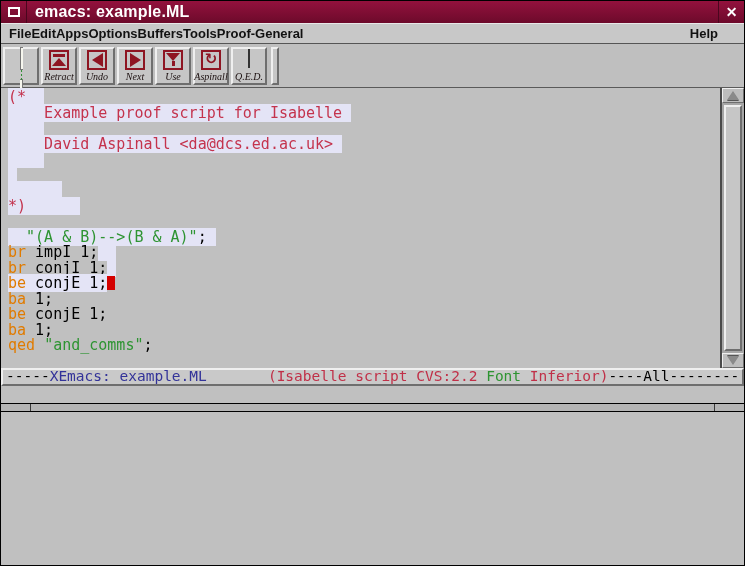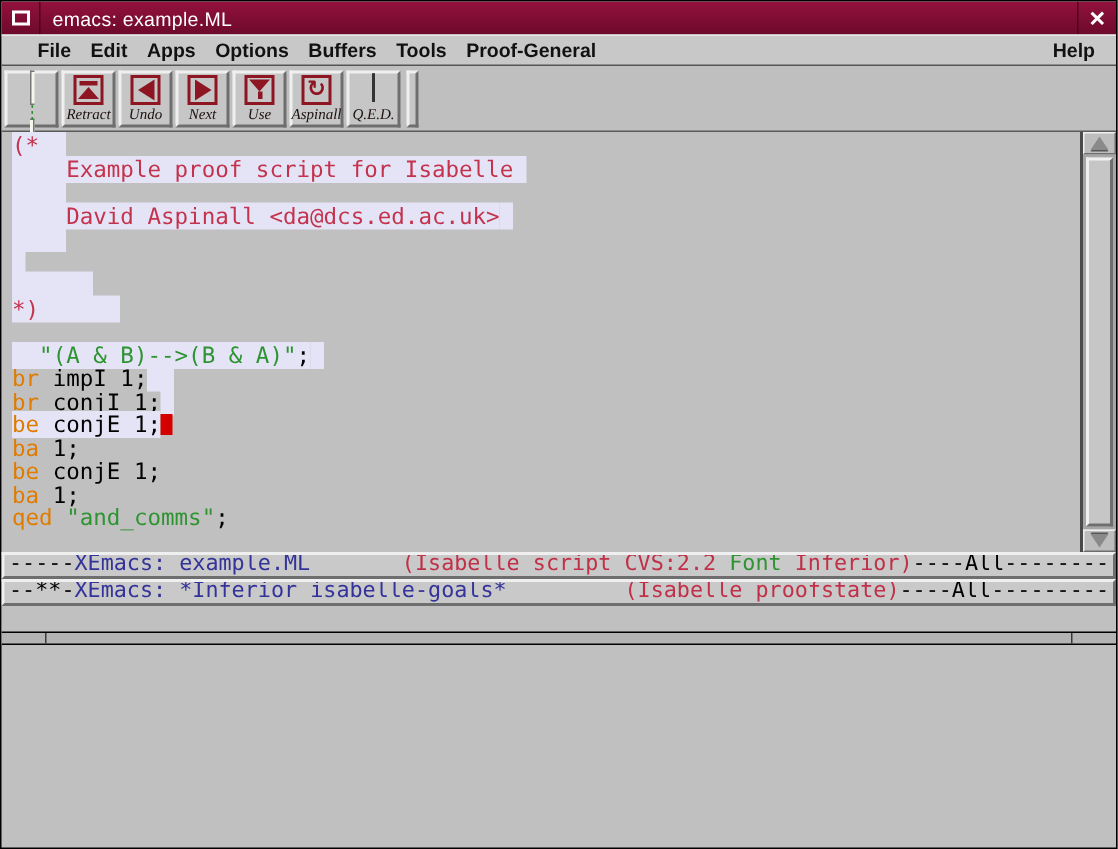--- a/index.html
+++ b/index.html
@@ -11,28 +11,28 @@
     --hi:#efefef; --lo:#6e6e6e;
   }
   *{margin:0;padding:0;box-sizing:border-box}
   body{background:#000;font-family:"Liberation Sans",sans-serif}
   .window{width:745px;height:566px;background:var(--bufbg);border:1px solid #000;display:flex;flex-direction:column;overflow:hidden}
 
   
   .titlebar{height:22px;flex:0 0 22px;background:linear-gradient(to bottom,var(--titlebar1),var(--titlebar2));display:flex;align-items:stretch;color:#fff}
   .tb-iconbox{width:26px;display:flex;align-items:center;justify-content:center;border-right:1px solid #4a061e}
   .tb-square{width:12px;height:10px;border:2px solid #fff}
-  .tb-title{flex:1;display:flex;align-items:center;padding-left:8px;font-size:13px;font-weight:normal;letter-spacing:.2px}
+  .tb-title{flex:1;display:flex;align-items:center;padding-left:8px;font-size:16px;font-weight:bold;letter-spacing:.2px}
   .tb-close{width:26px;display:flex;align-items:center;justify-content:center;border-left:1px solid #4a061e;font-size:14px;font-weight:bold;cursor:default}
 
   
   .menubar{height:21px;flex:0 0 21px;background:var(--menubg);border-top:1px solid #e8e8e8;border-bottom:1px solid #555;display:flex;align-items:center;font-size:13px;font-weight:bold;color:#111}
-  .menu-left{display:flex;padding-left:24px;gap:13px}
+  .menu-left{display:flex;padding-left:8px;}
   .menu-left span{cursor:default}
-  .menu-right{margin-left:auto;padding-right:14px;cursor:default}
+  .menu-right{margin-left:auto;padding-right:26px;cursor:default}
 
   
   .toolbar{height:44px;flex:0 0 44px;background:#bfbfbf;border-bottom:1px solid #5a5a5a;display:flex;align-items:center;padding:2px 0 2px 2px}
   #tb-buttons{display:flex;gap:2px}
   .tb-btn{width:36px;height:38px;background:#c6c6c6;border-top:2px solid var(--hi);border-left:2px solid var(--hi);border-right:2px solid var(--lo);border-bottom:2px solid var(--lo);display:flex;flex-direction:column;align-items:center;justify-content:space-between;padding:1px 0;cursor:default}
   .tb-btn .lbl{font-family:"Liberation Serif",serif;font-style:italic;font-weight:normal;font-size:10px;color:#1c1010;line-height:10px}
   .glyph-frame{width:20px;height:20px;border:2px solid var(--iconred);display:flex;align-items:center;justify-content:center;position:relative}
   .g-retract{width:14px;height:12px;position:relative}
   .g-retract::before{content:"";position:absolute;top:0;left:1px;width:12px;height:3px;background:var(--iconred)}
   .g-retract::after{content:"";position:absolute;top:4px;left:0;border-left:7px solid transparent;border-right:7px solid transparent;border-bottom:8px solid var(--iconred)}
@@ -199,21 +199,20 @@
         </div>
       <div class="sb-arrow">
           <i class="tri-d"></i>
         </div>
     </div>
   </div>
 
   <div class="modeline" id="modeline1"><span class="c-plain">-----</span><span class="c-blue">XEmacs: example.ML</span><span class="c-plain">       </span><span class="c-red">(Isabelle script CVS:2.2 </span><span class="c-green">Font</span><span class="c-plain"> </span><span class="c-red">Inferior)</span><span class="c-plain">----All--------</span></div>
 
 
-  <div class="modeline" id="modeline2"><span class="c-plain">--**-</span><span class="c-blue">XEmacs: *Inferior isabelle-goals*</span><span class="c-plain">         </span><span class="c-red">(Isabelle proofstate)</span><span class="c-plain">----All---------</span></div>
 
   <div class="minibuffer"></div>
 
   <div class="bottom-strip">
     <div class="strip-seg left"></div>
     <div class="strip-seg right"></div>
   </div>
 
 </div>
 

